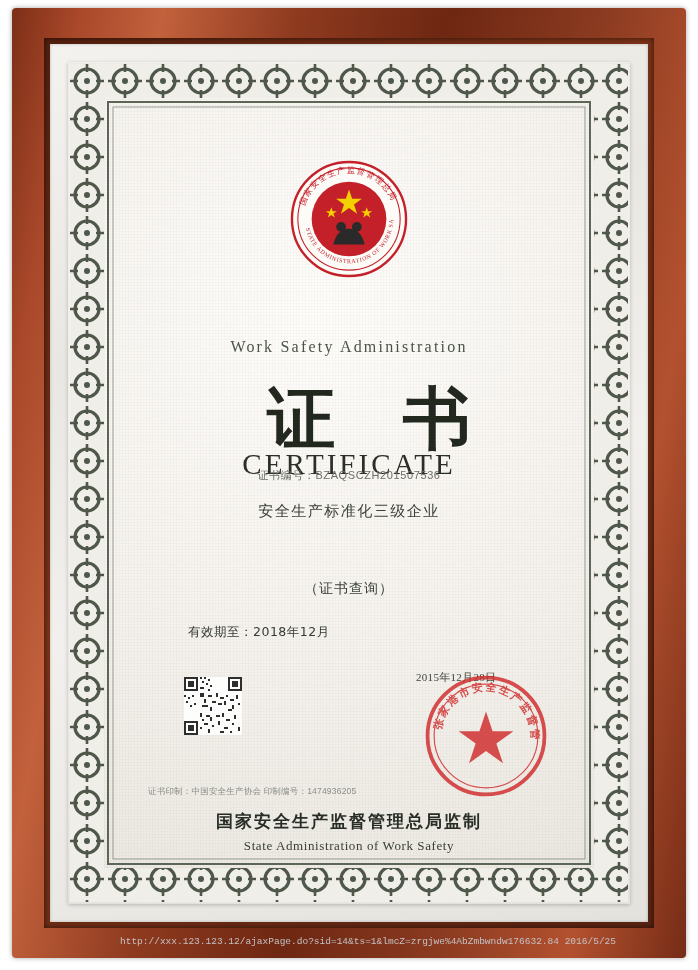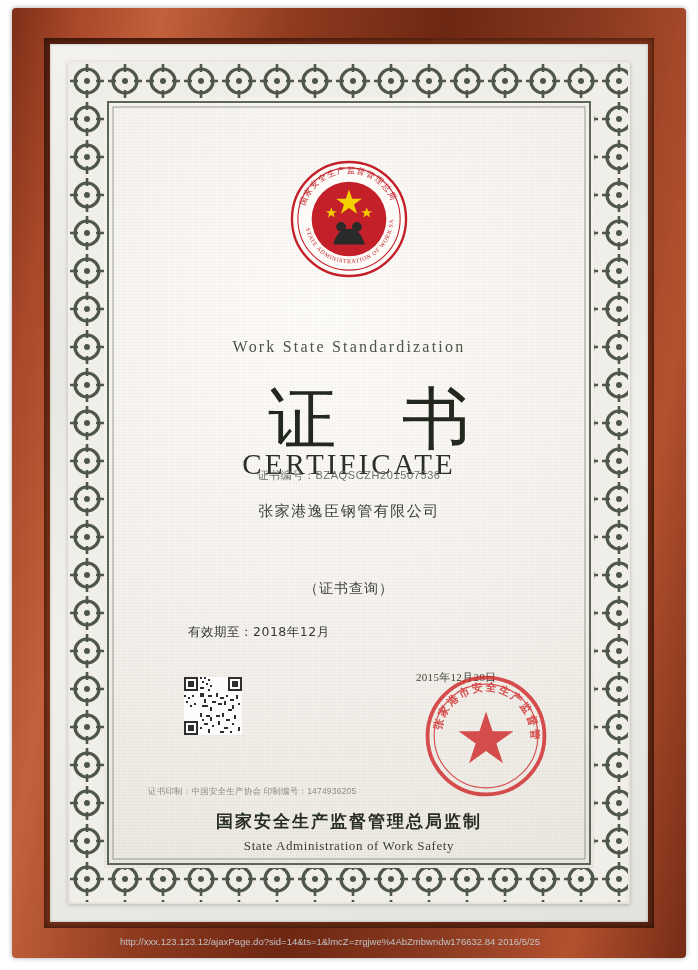--- a/index.html
+++ b/index.html
@@ -42,20 +42,21 @@
     color: #c0c0c4;
     white-space: nowrap;
   }
   .page-footer-note {
     position: absolute;
     left: 120px;
     top: 936px;
     font-size: 9.5px;
     color: #c2c2c6;
     white-space: nowrap;
+    font-family: Liberation Mono, monospace;
   }
 
   
   .frame {
     position: absolute;
     left: 12px;
     top: 8px;
     width: 674px;
     height: 950px;
     border-radius: 4px;
@@ -147,21 +148,21 @@
     font-size: 16px;
     letter-spacing: 2.2px;
     color: #4a5447;
   }
   .big-cn {
     position: absolute;
     left: 0; right: 0;
     top: 312px;
     text-align: center;
     font-family: "DejaVu Sans", sans-serif;
-    font-weight: normal;
+    font-weight: bold;
     font-size: 68px;
     letter-spacing: 22px;
     text-indent: 22px;
     color: #23281f;
     text-shadow: 1px 1px 0 rgba(255,255,255,0.55);
     padding-left: 40px;
   }
   .big-en {
     position: absolute;
     left: 0; right: 0;
@@ -337,26 +338,26 @@
         <path id="arcBot" d="M60,60 m-45,0 a45,45 0 0 0 90,0" fill="none"></path>
       </defs>
       <text font-family="DejaVu Sans, sans-serif" font-size="8.4" fill="#c4202a" letter-spacing="1.3">
         <textPath href="#arcTop" startOffset="9%">国家安全生产监督管理总局</textPath>
       </text>
       <text font-family="Liberation Serif, serif" font-size="6.1" fill="#c4202a" letter-spacing="0.7">
         <textPath href="#arcBot" startOffset="7%">STATE ADMINISTRATION OF WORK SAFETY</textPath>
       </text>
     </svg>
 
-    <div class="title-en">Work State Standardization</div>
+    <div class="title-en">Work Safety Administration</div>
     <div class="big-cn">证 书</div>
     <div class="big-en">CERTIFICATE</div>
 
     <div class="cert-no">证书编号：BZAQSCZH201507536</div>
-    <div class="company">张家港逸臣钢管有限公司</div>
+    <div class="company">安全生产标准化三级企业</div>
     <div class="industry">（证书查询）</div>
     <div class="validity">有效期至：2018年12月</div>
 
     <svg class="qr" viewBox="0 0 29 29" shape-rendering="crispEdges">
       <rect width="29" height="29" fill="#ffffff"></rect>
       <g fill="#1a1a1a">
         <rect x="0" y="0" width="7" height="1"></rect>
           <rect x="0" y="6" width="7" height="1"></rect>
         <rect x="0" y="0" width="1" height="7"></rect>
           <rect x="6" y="0" width="1" height="7"></rect>

